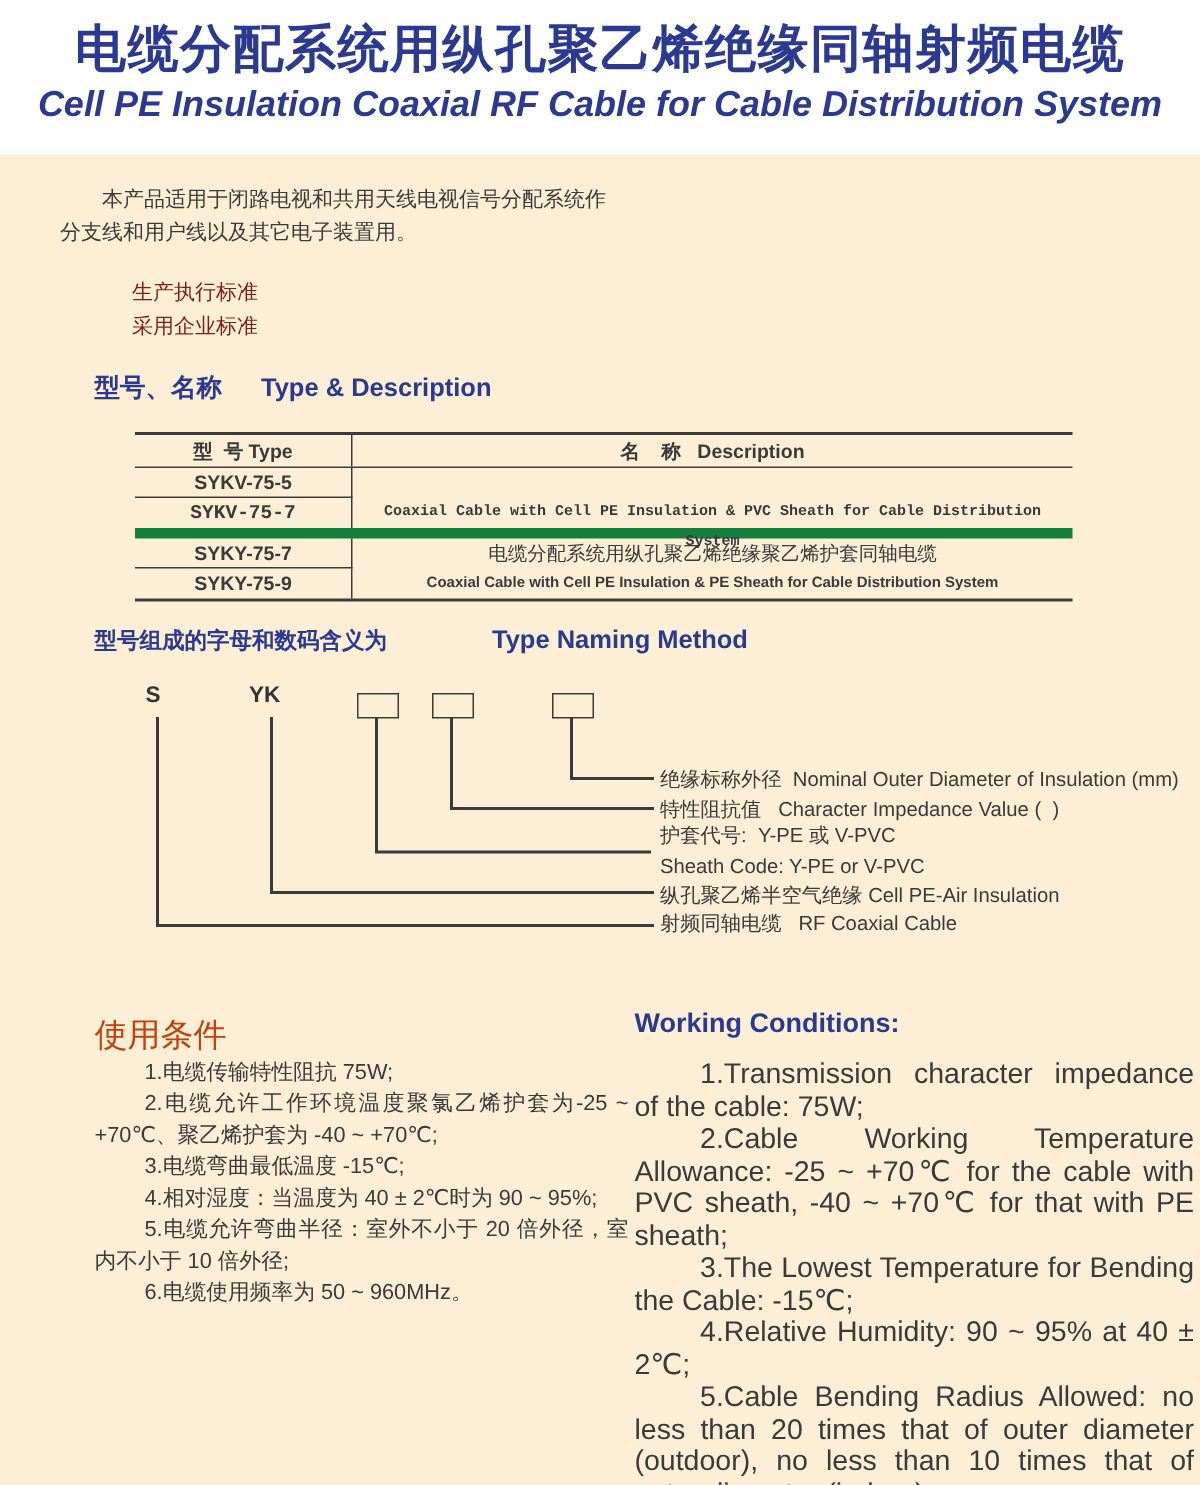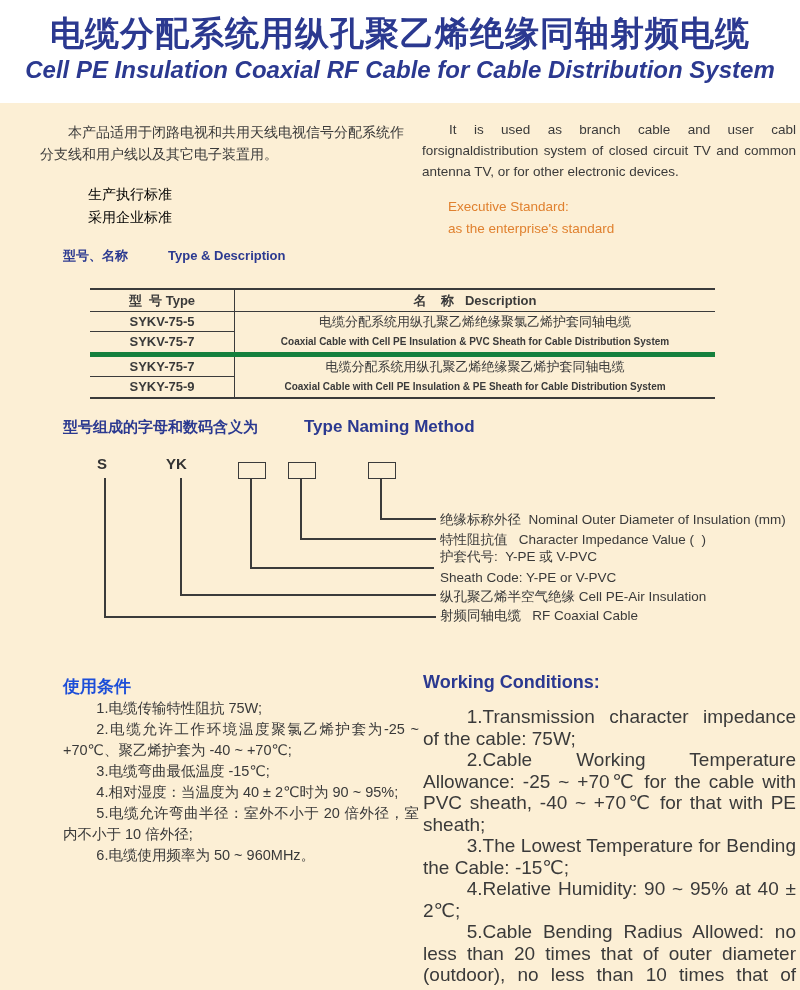--- a/index.html
+++ b/index.html
@@ -18,40 +18,40 @@
 
   
   .body-area { position:absolute; top:103px; left:0; width:800px; height:887px; background:#FCEFD5; }
   .body-area > div { position:absolute; }
 
   
   .intro-left  { left:40px;  top:18px; width:364px; }
   .intro-right { left:422px; top:16px; width:374px; }
   .intro-zh { font-size:14px; line-height:22px; text-indent:2em; text-align:justify; }
   .intro-en { font-size:13.5px; line-height:21px; text-indent:2em; text-align:justify; }
-  .standards-zh { margin:18px 0 0 48px; color:#000000; font-size:14px; line-height:23px; }
+  .standards-zh { margin:18px 0 0 48px; color:#7f1d1d; font-size:14px; line-height:23px; }
   .standards-en { margin:14px 0 0 26px; color:#E0812F; font-size:13.5px; line-height:22px; }
 
   
   .sec-heading { display:flex; align-items:baseline; font-weight:bold; color:#2B3990; }
-  .type-heading { left:63px; top:144px; gap:40px; font-size:13px; }
-  .naming-heading { left:63px; top:314px; gap:46px; }
+  .type-heading { left:63px; top:144px; gap:26px; font-size:17px; }
+  .naming-heading { left:63px; top:314px; gap:70px; }
   .naming-heading .zh { font-size:15px; }
   .naming-heading .en { font-size:17px; }
 
   
   .type-table { left:90px; top:185px; width:625px; border-top:2px solid #3B3B3B; border-bottom:2px solid #3B3B3B; }
   .t-row { display:flex; }
   .c1 { width:144px; border-right:1px solid #3B3B3B; text-align:center; font-weight:600; font-size:13px; }
   .c2 { width:480px; text-align:center; font-size:13px; }
   .row-head { height:21px; line-height:21px; border-bottom:1px solid #3B3B3B; }
   .row-head .c1, .row-head .c2 { font-weight:600; white-space:pre; }
   .t-row.data { height:20px; line-height:20px; }
   .row-1 .c1, .row-3 .c1 { border-bottom:1px solid #3B3B3B; }
-  .row-2 { border-bottom:5px solid #15803d; }
+  .row-2 { border-bottom:7px solid #15803d;font-family:Liberation Mono, monospace; }
   .desc-en { font-size:10px; font-weight:600;text-align:center; }
 
   
   .diagram { left:0; top:352px; width:800px; height:190px; }
   .diagram * { position:absolute; }
   .sym { top:0; font-size:15px; font-weight:600; color:#333; }
   .sym-s  { left:97px; }
   .sym-yk { left:166px; }
   .nbox { top:7px; width:26px; height:15px; border:1.5px solid #3B3B3B; background:transparent; }
   .nbox-1 { left:238px; } .nbox-2 { left:288px; } .nbox-3 { left:368px; }
@@ -67,21 +67,21 @@
   .h-3 { top:112px; left:250px; width:184px; }
   .h-4 { top:139px; left:180px; width:256px; }
   .h-5 { top:161px; left:104px; width:332px; }
   .d-label { left:440px; font-size:13.5px; height:17px; line-height:17px; color:#3A3A3A; white-space:pre; }
   .dl-1 { top:56px; } .dl-2 { top:76px; } .dl-3 { top:93px; }
   .dl-4 { top:114px; } .dl-5 { top:133px; } .dl-6 { top:152px; }
 
   
   .usage   { left:63px;  top:572px; width:356px; }
   .working { left:423px; top:569px; width:373px; }
-  .cond-head-zh { font-size:17px; font-weight:bold; color:#1d4ed8; }
+  .cond-head-zh { font-size:22px; font-weight:normal; color:#c2410c; }
   .cond-head-en { font-size:18px; font-weight:bold; color:#2B3990; }
   .u-items { font-size:14.5px; line-height:21px; }
   .w-items { margin-top:13px; font-size:19px; line-height:21.5px; }
   .u-items div, .w-items div { text-indent:2.3em; text-align:justify; }
 </style>
 </head>
 <body>
 
 <div class="page">
 
@@ -93,41 +93,33 @@
   <div class="body-area">
 
     <div class="intro-left">
       <div class="intro-zh">本产品适用于闭路电视和共用天线电视信号分配系统作分支线和用户线以及其它电子装置用。</div>
       <div class="standards-zh">
         <div>生产执行标准</div>
         <div>采用企业标准</div>
       </div>
     </div>
 
-    <div class="intro-right">
-      <div class="intro-en">It is used as branch cable and user cabl forsignaldistribution system of closed circuit TV and common antenna TV, or for other electronic devices.</div>
-      <div class="standards-en">
-        <div>Executive Standard:</div>
-        <div>as the enterprise's standard</div>
-      </div>
-    </div>
 
     <div class="sec-heading type-heading">
       <span>型号、名称</span>
       <span>Type &amp; Description</span>
     </div>
 
     <div class="type-table">
       <div class="t-row row-head">
         <div class="c1">型  号 Type</div>
         <div class="c2">名    称   Description</div>
       </div>
       <div class="t-row data row-1">
         <div class="c1">SYKV-75-5</div>
-        <div class="c2">电缆分配系统用纵孔聚乙烯绝缘聚氯乙烯护套同轴电缆</div>
       </div>
       <div class="t-row data row-2">
         <div class="c1">SYKV-75-7</div>
         <div class="c2 desc-en">Coaxial Cable with Cell PE Insulation &amp; PVC Sheath for Cable Distribution System</div>
       </div>
       <div class="t-row data row-3">
         <div class="c1">SYKY-75-7</div>
         <div class="c2">电缆分配系统用纵孔聚乙烯绝缘聚乙烯护套同轴电缆</div>
       </div>
       <div class="t-row data row-4">

